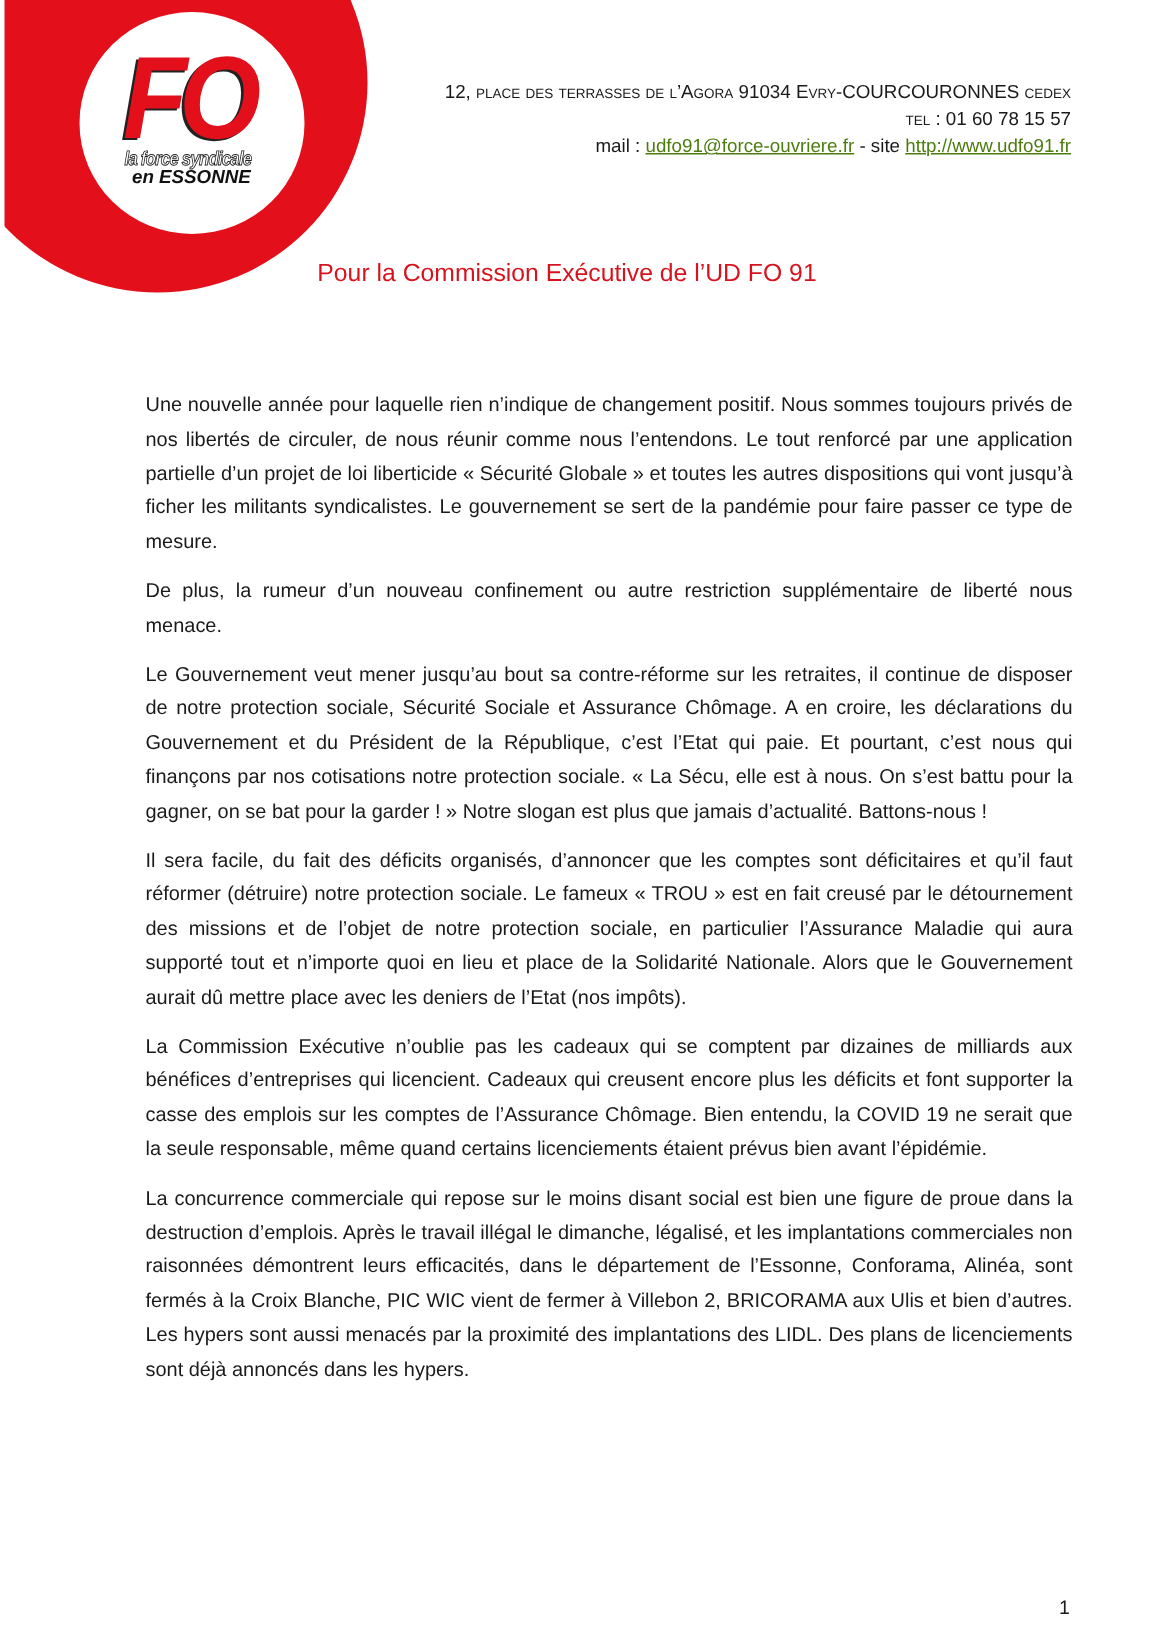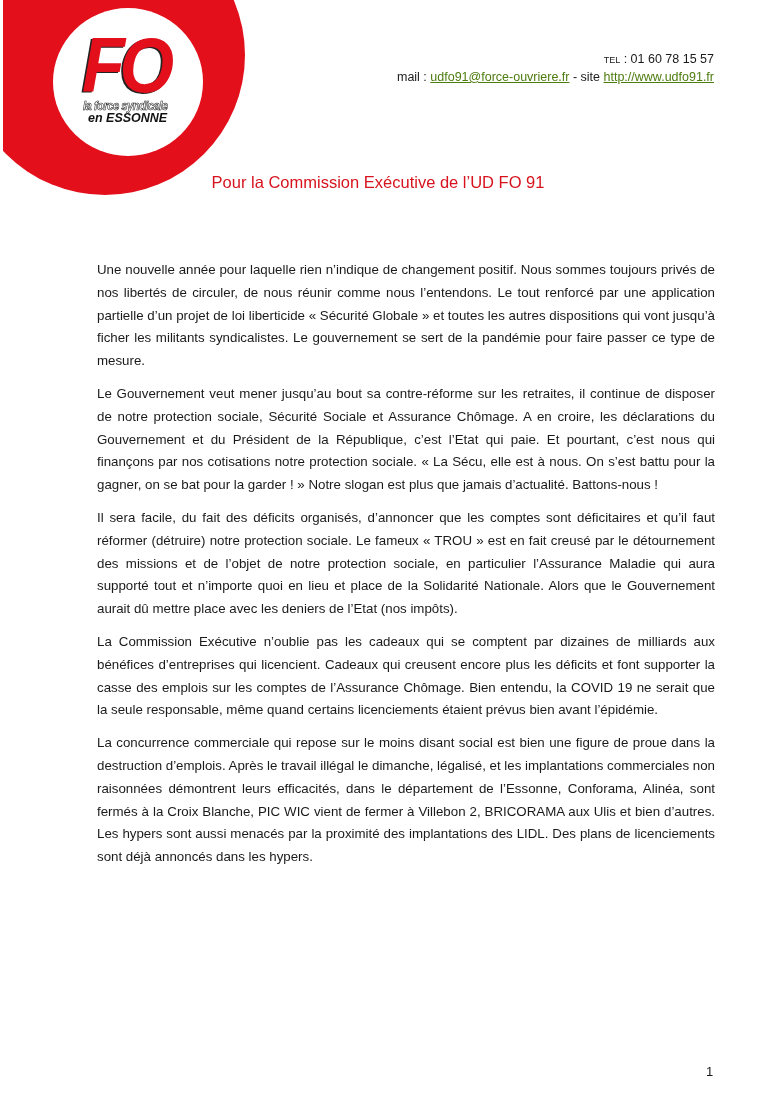--- a/index.html
+++ b/index.html
@@ -179,29 +179,31 @@
 <div class="logo-wrap">
   <div class="logo-disc"></div>
   <div class="logo-edge"></div>
   <div class="logo-inner"></div>
   <div class="logo-fo">FO</div>
   <div class="logo-tagline">la force syndicale</div>
   <div class="logo-region">en ESSONNE</div>
 </div>
 
 <div class="header">
+  <div class="addr">12, place des terrasses de l’Agora 91034 Evry-COURCOURONNES cedex</div>
   <div class="tel">tel : 01 60 78 15 57</div>
   <div class="contact"><span>mail : </span><a>udfo91@force-ouvriere.fr</a><span> - site </span><a>http://www.udfo91.fr</a></div>
 </div>
 
 <div class="titles">
   <div class="t1">Pour la Commission Exécutive de l’UD FO 91</div>
 </div>
 
 <div class="body-text">
   <p>Une nouvelle année pour laquelle rien n’indique de changement positif. Nous sommes toujours privés de nos libertés de circuler, de nous réunir comme nous l’entendons. Le tout renforcé par une application partielle d’un projet de loi liberticide « Sécurité Globale » et toutes les autres dispositions qui vont jusqu’à ficher les militants syndicalistes. Le gouvernement se sert de la pandémie pour faire passer ce type de mesure.</p>
+  <p>De plus, la rumeur d’un nouveau confinement ou autre restriction supplémentaire de liberté nous menace.</p>
   <p>Le Gouvernement veut mener jusqu’au bout sa contre-réforme sur les retraites, il continue de disposer de notre protection sociale, Sécurité Sociale et Assurance Chômage. A en croire, les déclarations du Gouvernement et du Président de la République, c’est l’Etat qui paie. Et pourtant, c’est nous qui finançons par nos cotisations notre protection sociale. « La Sécu, elle est à nous. On s’est battu pour la gagner, on se bat pour la garder ! » Notre slogan est plus que jamais d’actualité. Battons-nous !</p>
   <p>Il sera facile, du fait des déficits organisés, d’annoncer que les comptes sont déficitaires et qu’il faut réformer (détruire) notre protection sociale. Le fameux « TROU » est en fait creusé par le détournement des missions et de l’objet de notre protection sociale, en particulier l’Assurance Maladie qui aura supporté tout et n’importe quoi en lieu et place de la Solidarité Nationale. Alors que le Gouvernement aurait dû mettre place avec les deniers de l’Etat (nos impôts).</p>
   <p>La Commission Exécutive n’oublie pas les cadeaux qui se comptent par dizaines de milliards aux bénéfices d’entreprises qui licencient. Cadeaux qui creusent encore plus les déficits et font supporter la casse des emplois sur les comptes de l’Assurance Chômage. Bien entendu, la COVID 19 ne serait que la seule responsable, même quand certains licenciements étaient prévus bien avant l’épidémie.</p>
   <p>La concurrence commerciale qui repose sur le moins disant social est bien une figure de proue dans la destruction d’emplois. Après le travail illégal le dimanche, légalisé, et les implantations commerciales non raisonnées démontrent leurs efficacités, dans le département de l’Essonne, Conforama, Alinéa, sont fermés à la Croix Blanche, PIC WIC vient de fermer à Villebon 2, BRICORAMA aux Ulis et bien d’autres. Les hypers sont aussi menacés par la proximité des implantations des LIDL. Des plans de licenciements sont déjà annoncés dans les hypers.</p>
 </div>
 
 <div class="page-number">1</div>
 
 </body></html>

